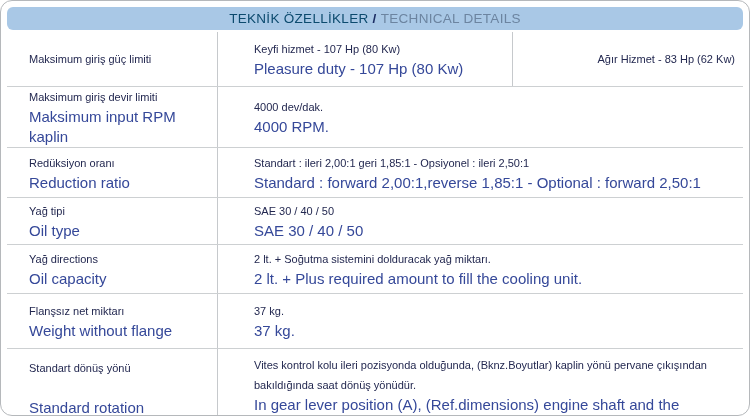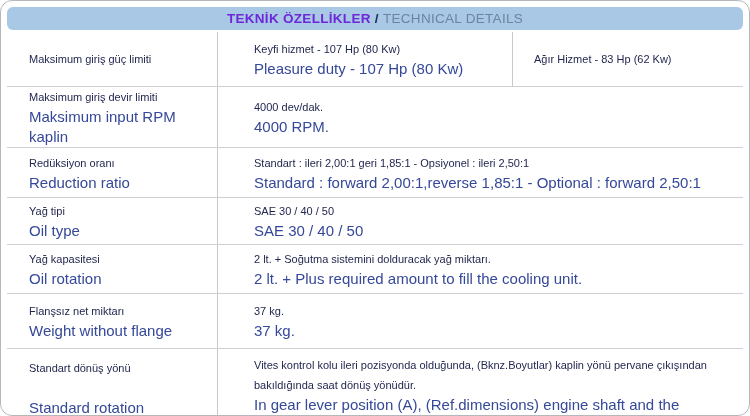--- a/index.html
+++ b/index.html
@@ -25,21 +25,21 @@
     background: #a9c8e6;
     border-radius: 6px;
     display: flex;
     align-items: center;
     justify-content: center;
     font-size: 13.5px;
     letter-spacing: 0.3px;
     margin-bottom: 2px;
     white-space: pre;
   }
-  .header-band .title-tr { font-weight: bold; color: #6d28d9; }
+  .header-band .title-tr { font-weight: normal; color: #0c4a6e; }
   .header-band .title-sep { font-weight: bold; color: #1b2c63; }
   .header-band .title-en { font-weight: normal; color: #6c84a0; }
   .rows { flex: 1 1 auto; display: flex; flex-direction: column; }
   .row { display: flex; flex-direction: row; }
   .row + .row { border-top: 1px solid #cdd0d2; }
   .h1 { flex: 0 0 54px; }
   .h2 { flex: 0 0 47px; }
   .h3 { flex: 0 0 50px; }
   .h4 { flex: 0 0 47px; }
   .h5 { flex: 0 0 49px; }
@@ -57,21 +57,21 @@
   .value-cell {
     border-left: 1px solid #c6c9cc;
     flex: 1 1 auto;
     padding-left: 36px;
     padding-right: 8px;
     display: flex;
     flex-direction: column;
     justify-content: center;
   }
   .value-cell.split-a { flex: 0 0 295px; width: 295px; }
-  .value-cell.split-b { padding-left: 21px; }
+  .value-cell.split-b { padding-left: 8px; align-items: flex-end; }
   .tr-text { color: #232850; font-size: 11px; line-height: 20px; }
   .en-text { color: #354899; font-size: 15px; line-height: 20px; }
   .h7 .label-cell { justify-content: flex-start; padding-top: 9px; }
   .h7 .label-cell .en-text { margin-top: 20px; }
   .h7 .value-cell { justify-content: flex-start; padding-top: 6px; }
 </style>
 </head>
 <body>
 
 <div class="card">
@@ -123,22 +123,22 @@
         <div class="en-text">Oil type</div>
       </div>
       <div class="value-cell">
         <div class="tr-text">SAE 30 / 40 / 50</div>
         <div class="en-text">SAE 30 / 40 / 50</div>
       </div>
     </div>
 
     <div class="row h5">
       <div class="label-cell">
-        <div class="tr-text">Yağ kapasitesi</div>
-        <div class="en-text">Oil rotation</div>
+        <div class="tr-text">Yağ directions</div>
+        <div class="en-text">Oil capacity</div>
       </div>
       <div class="value-cell">
         <div class="tr-text">2 lt. + Soğutma sistemini dolduracak yağ miktarı.</div>
         <div class="en-text">2 lt. + Plus required amount to fill the cooling unit.</div>
       </div>
     </div>
 
     <div class="row h6">
       <div class="label-cell">
         <div class="tr-text">Flanşsız net miktarı</div>

